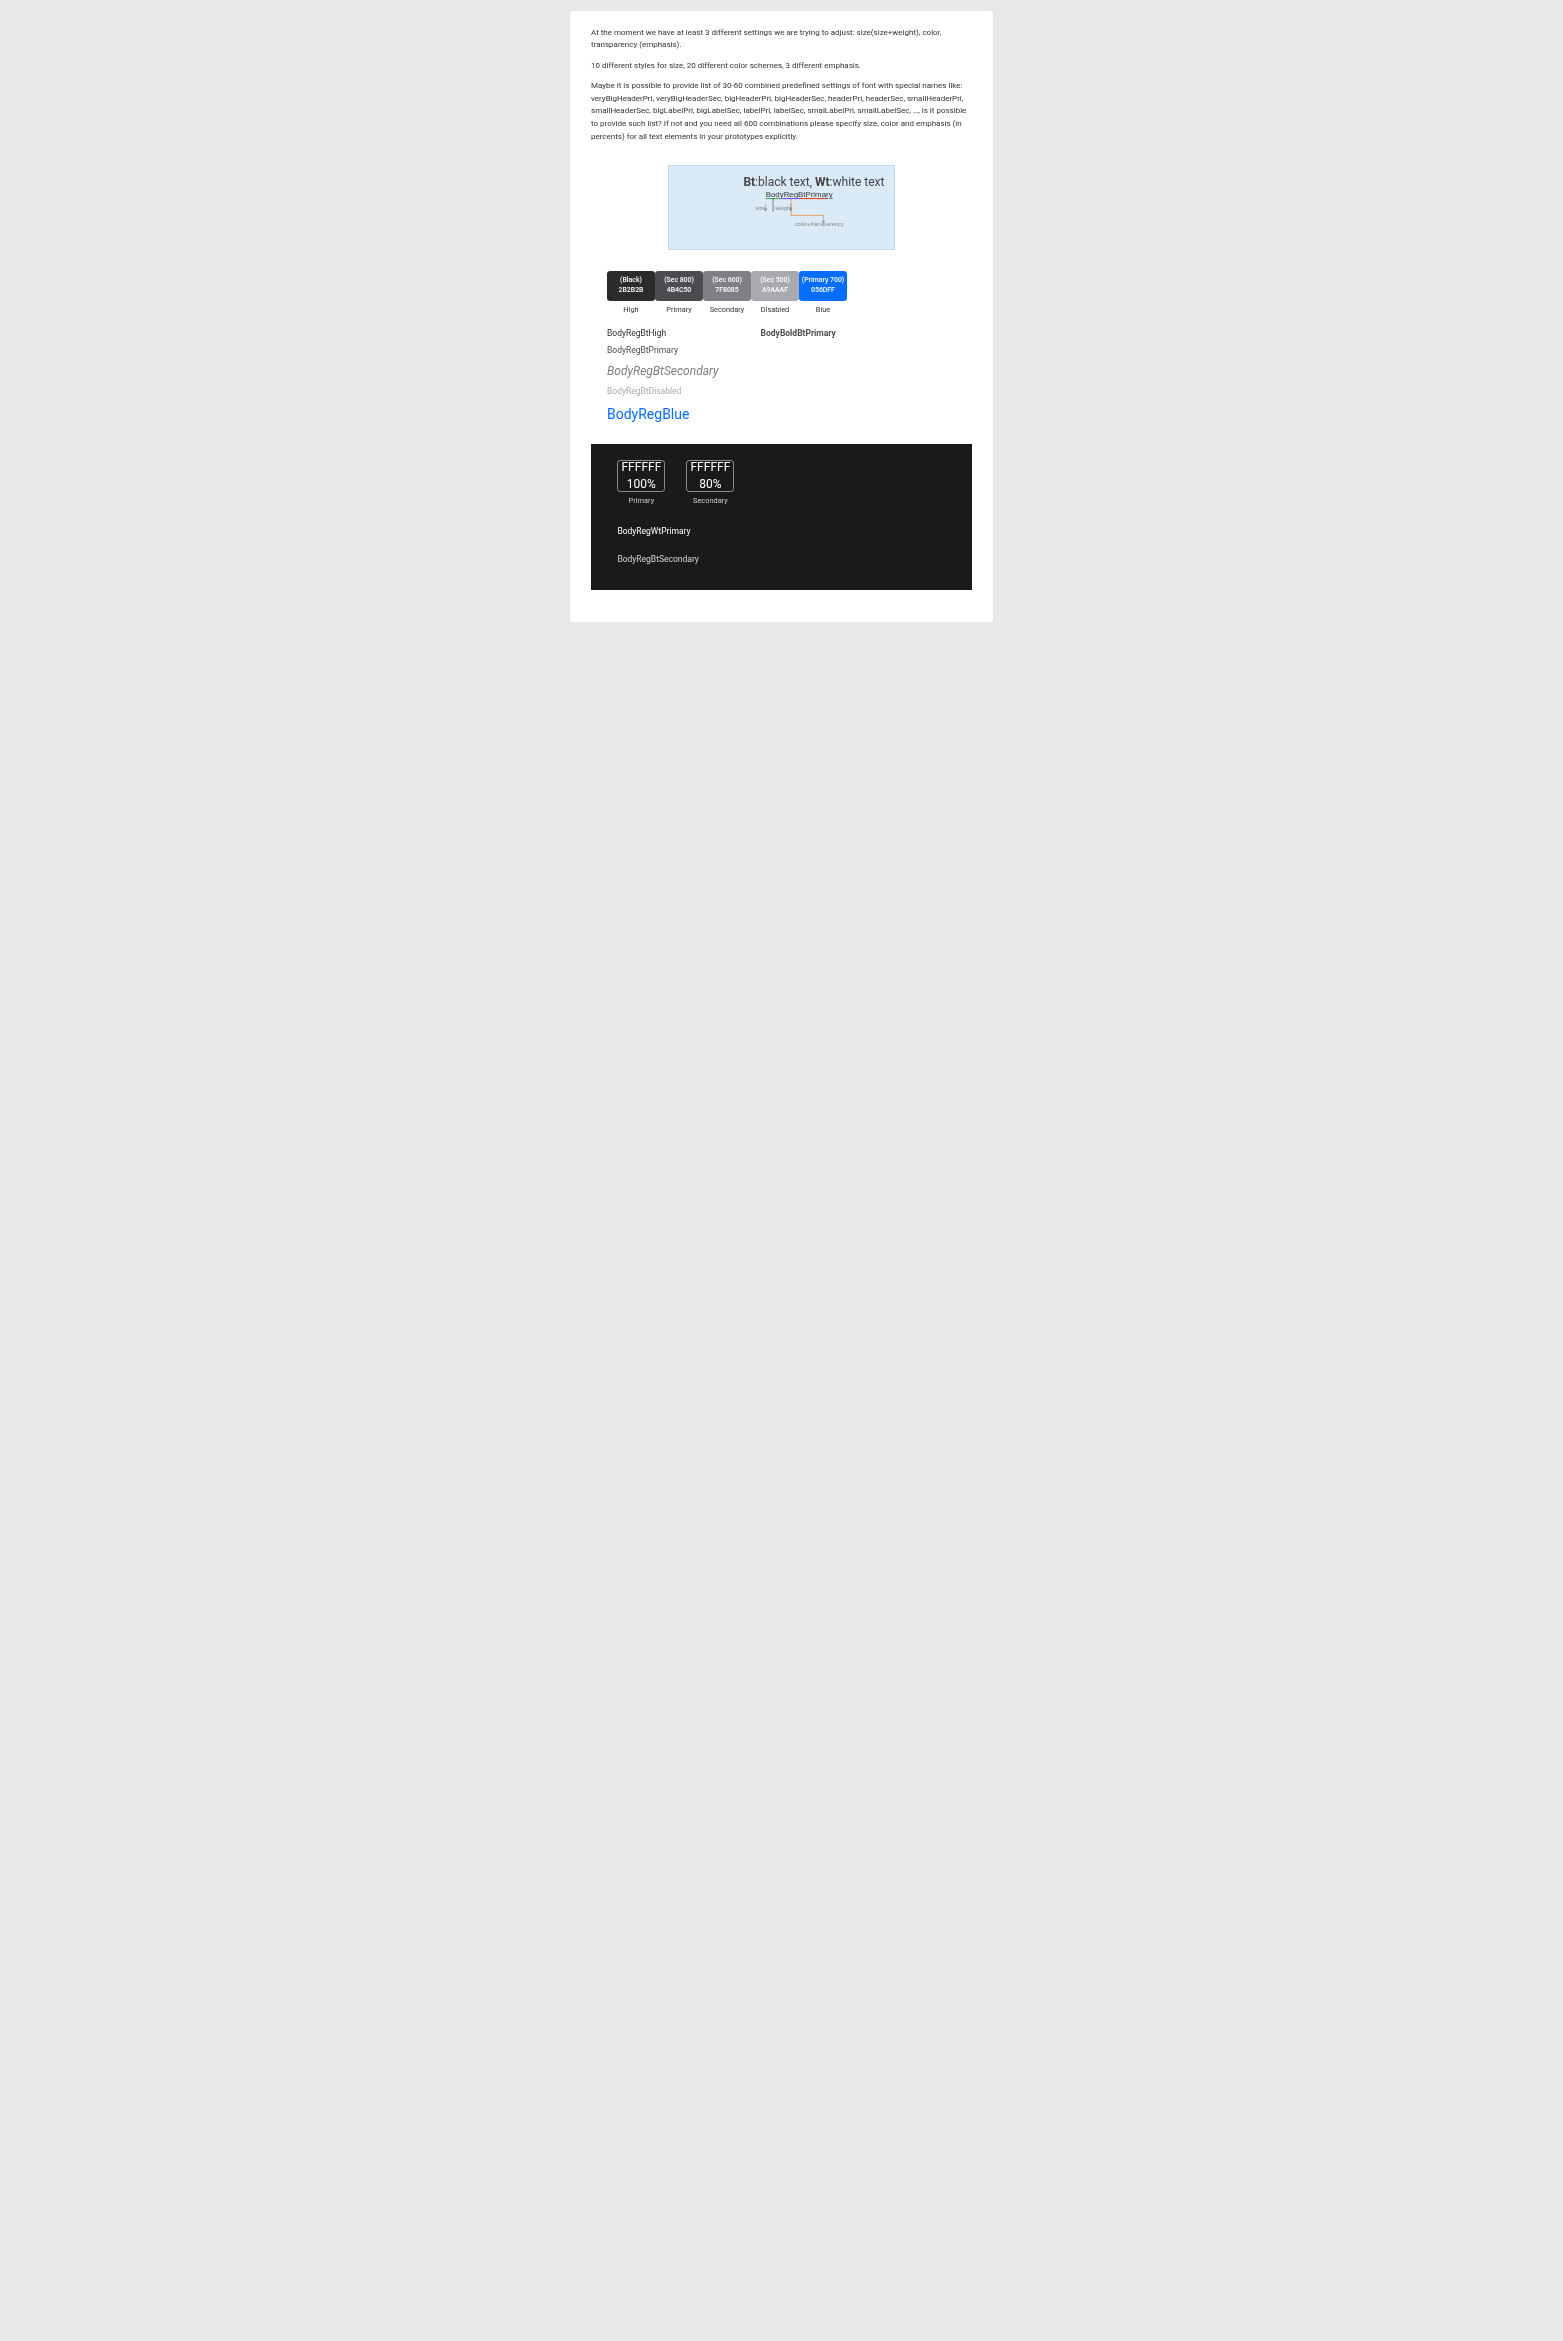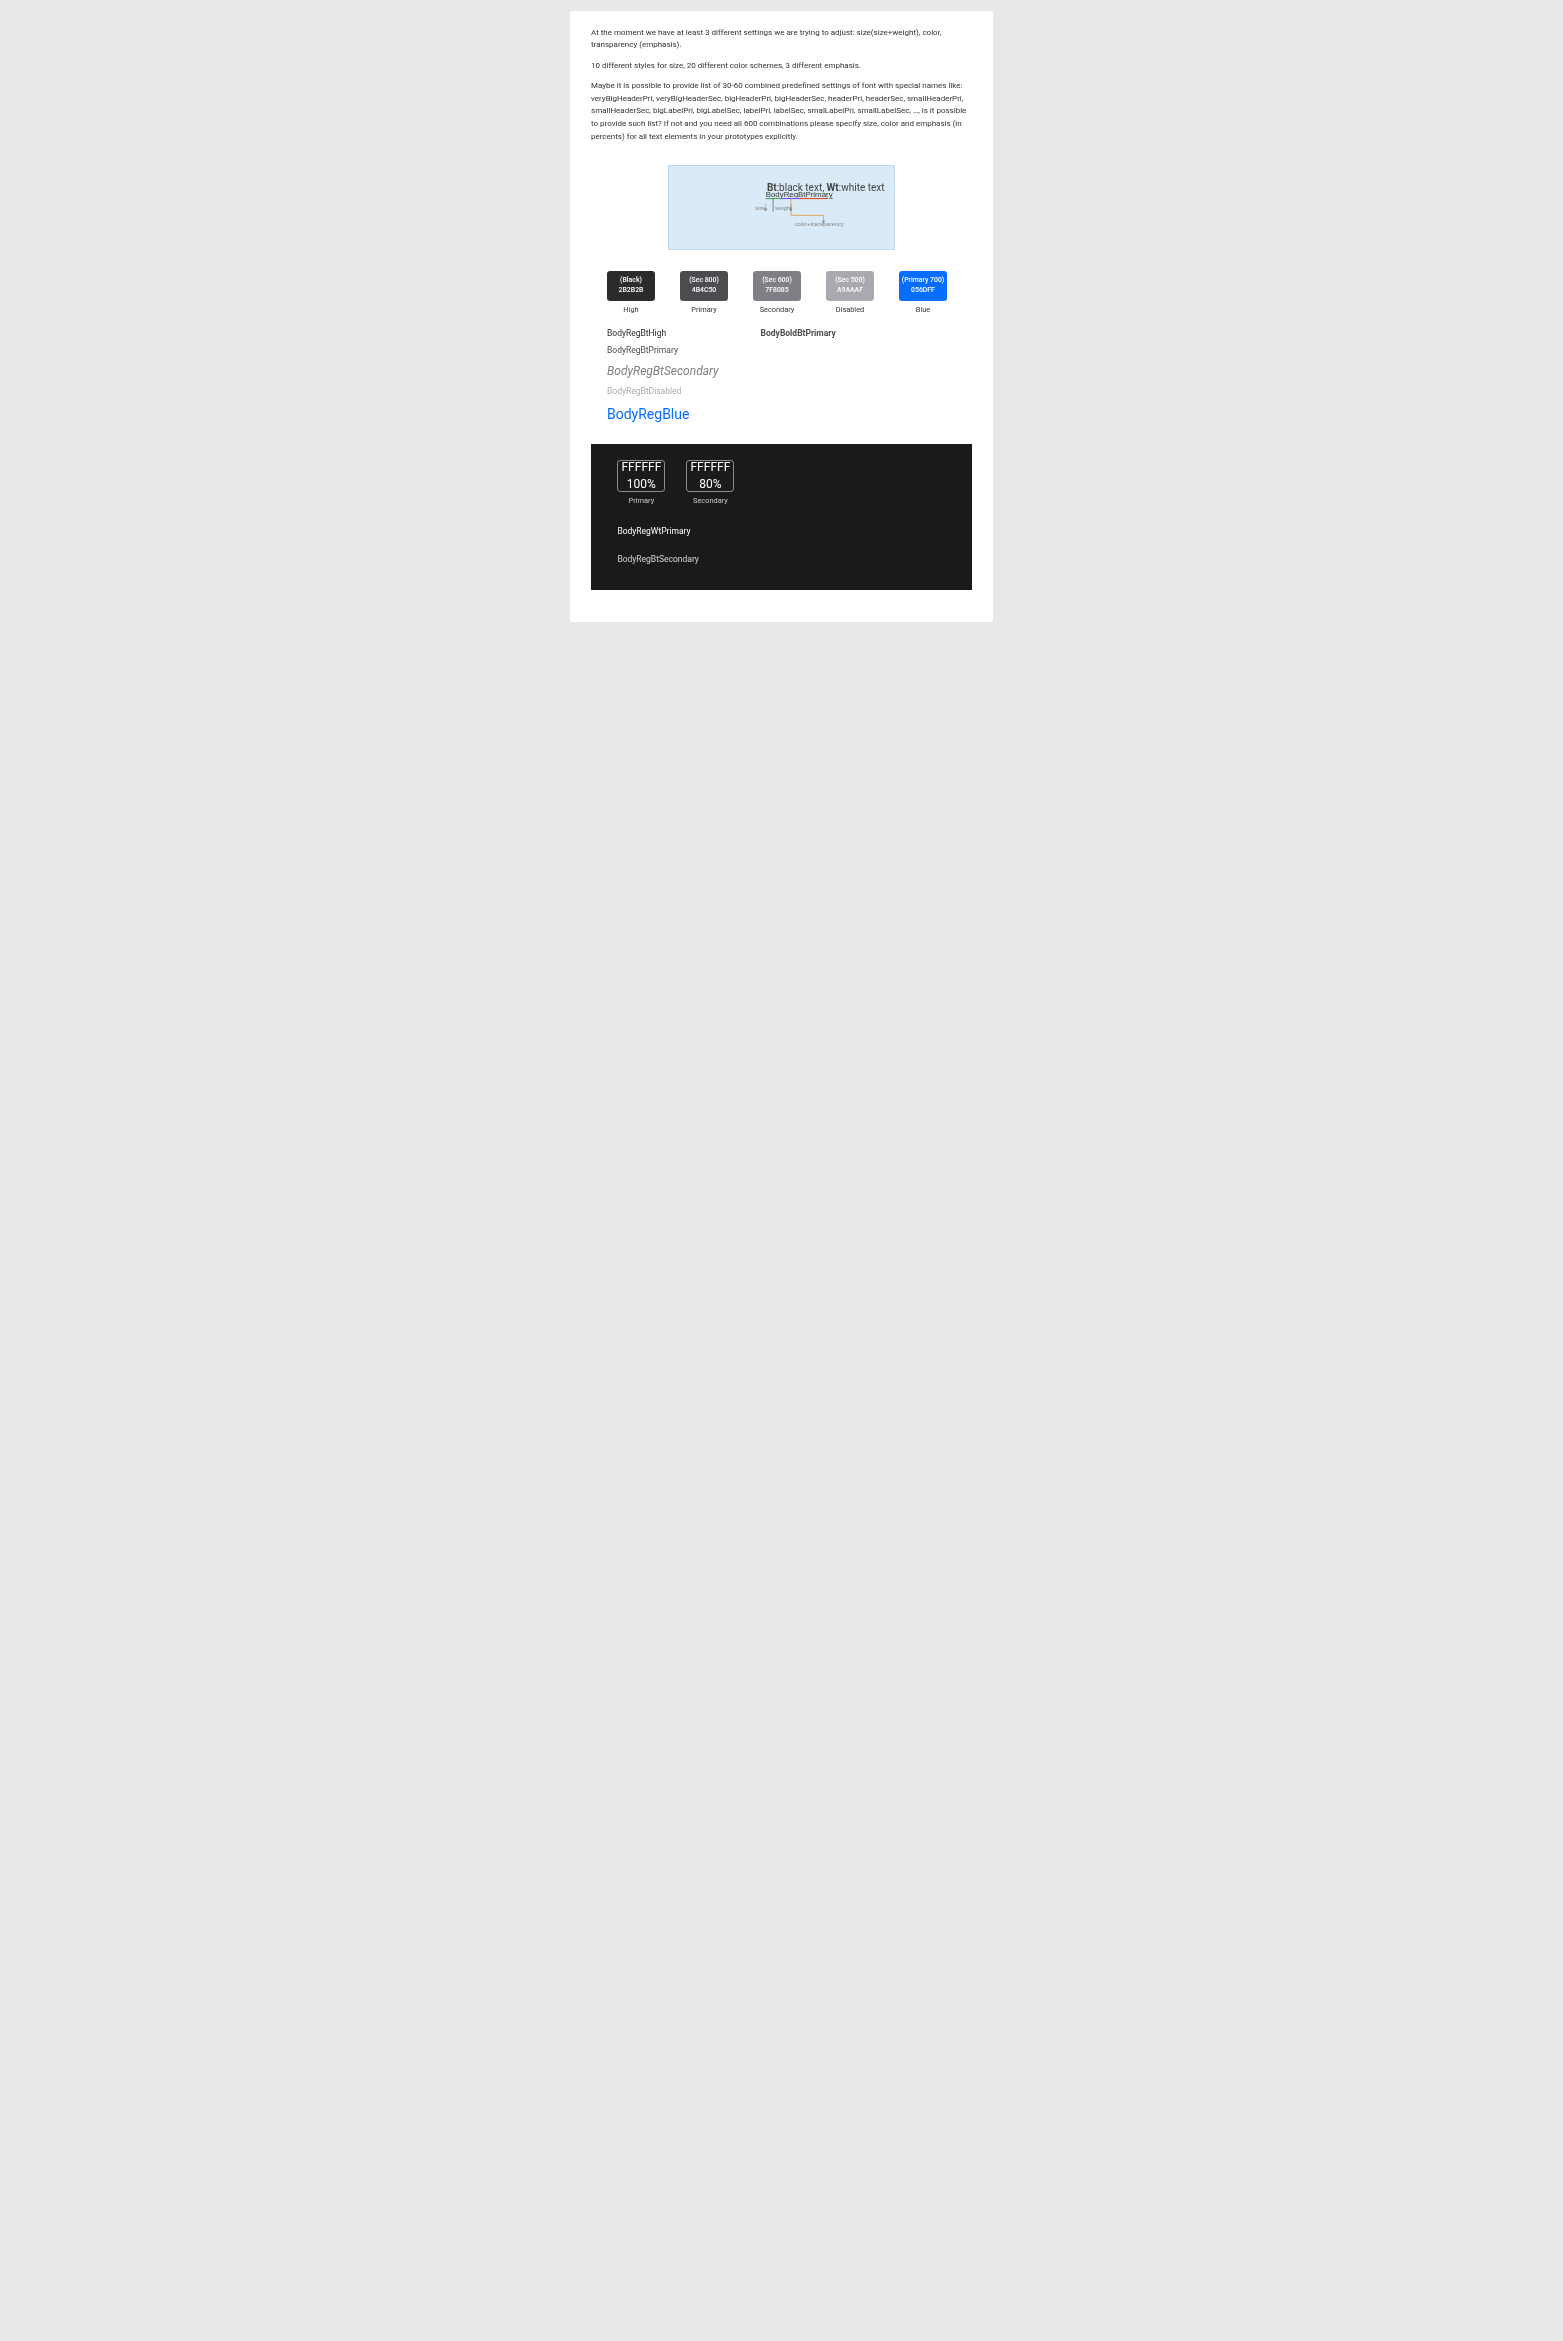--- a/index.html
+++ b/index.html
@@ -40,33 +40,33 @@
       border: 0.5px solid #c0d8ed;
       width: 227px;
       height: 85px;
       position: relative;
       display: flex;
       align-items: center;
       justify-content: center;
     }
     .diagram-legend {
       position: absolute;
-      top: 16px;
+      top: 9px;
       right: 9.5px;
-      font-size: 10px;
+      font-size: 12px;
       color: #444;
     }
     .diagram-legend .bt { font-weight: 700; }
     .diagram-legend .wt { font-weight: 700; }
 
     
     .swatches-section {
       margin: 16px 0 10.6px 16px;
       display: flex;
-      gap: 25px;
+      gap: 0;
       align-items: center;
       flex-wrap: wrap;
     }
     .swatch-item {
       display: flex;
       flex-direction: column;
       align-items: center;
       gap: 4.2px;
     }
     .swatch-box {

